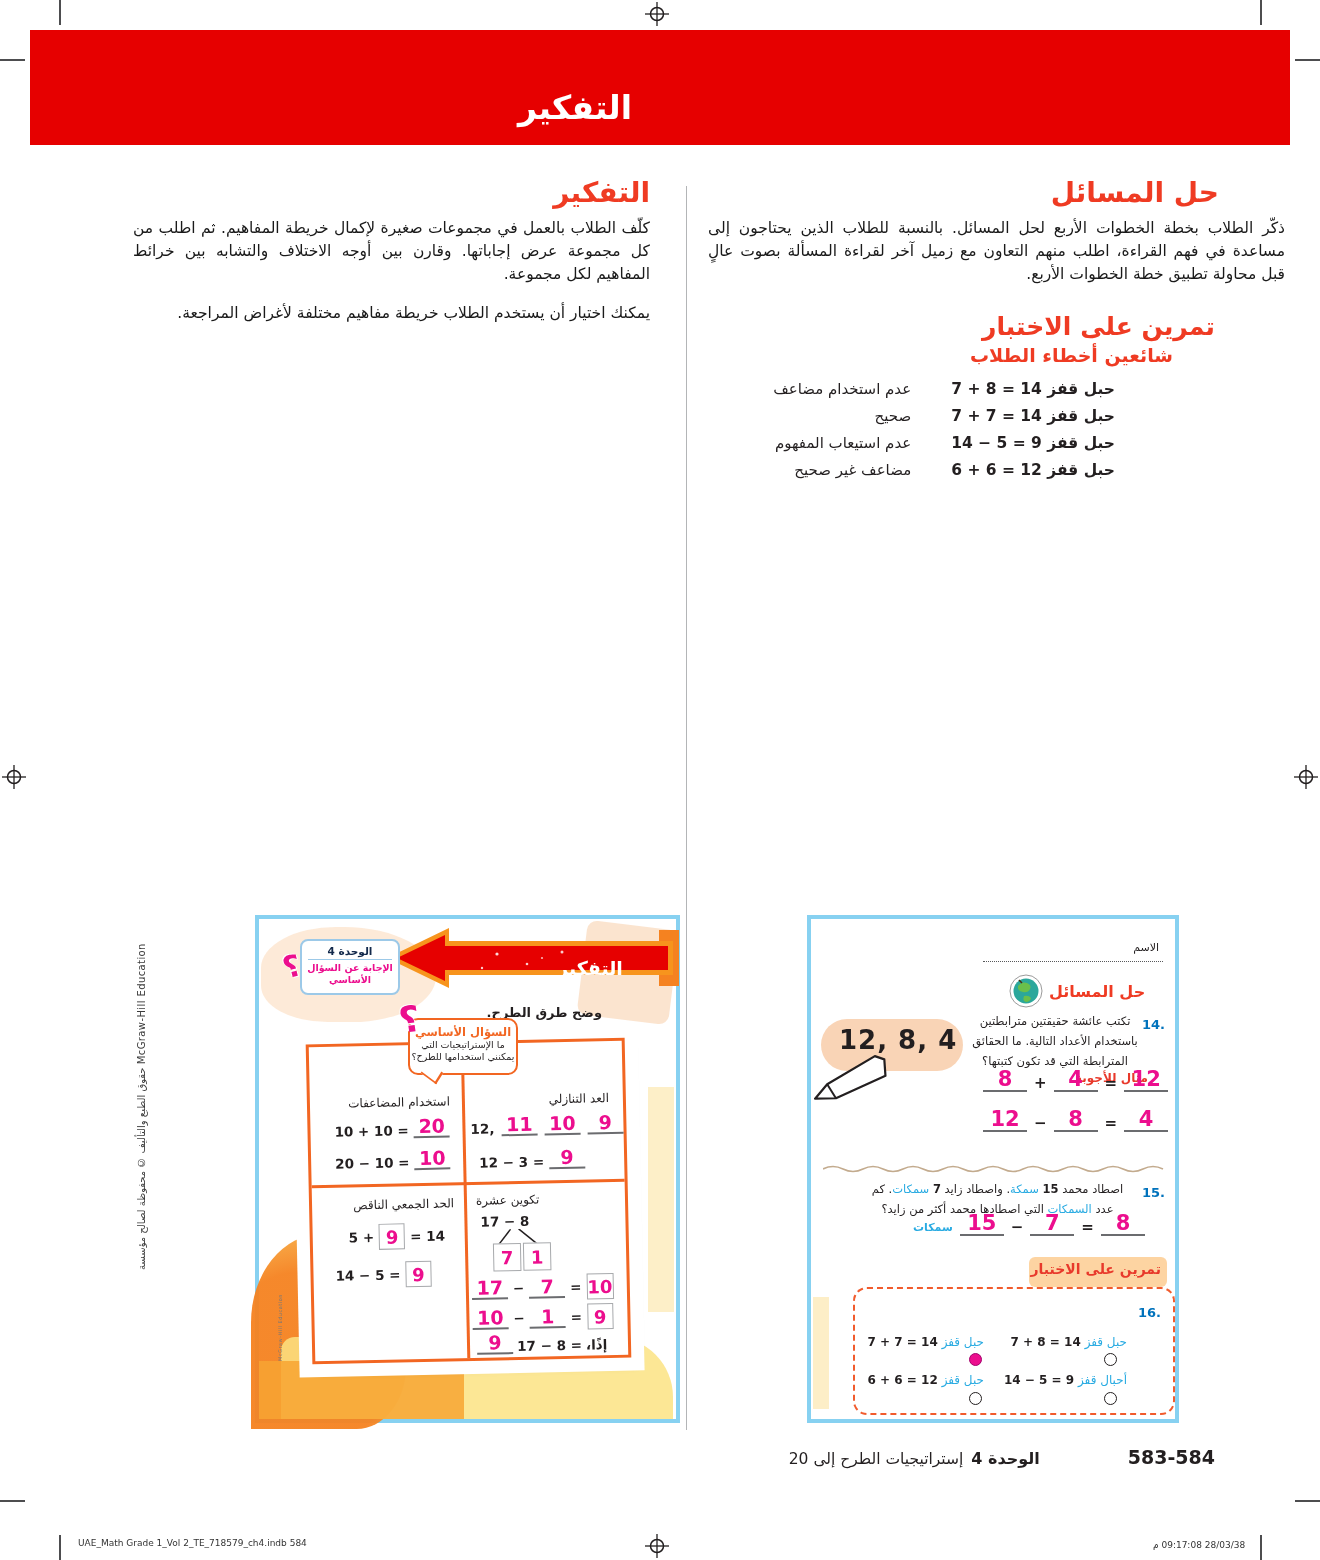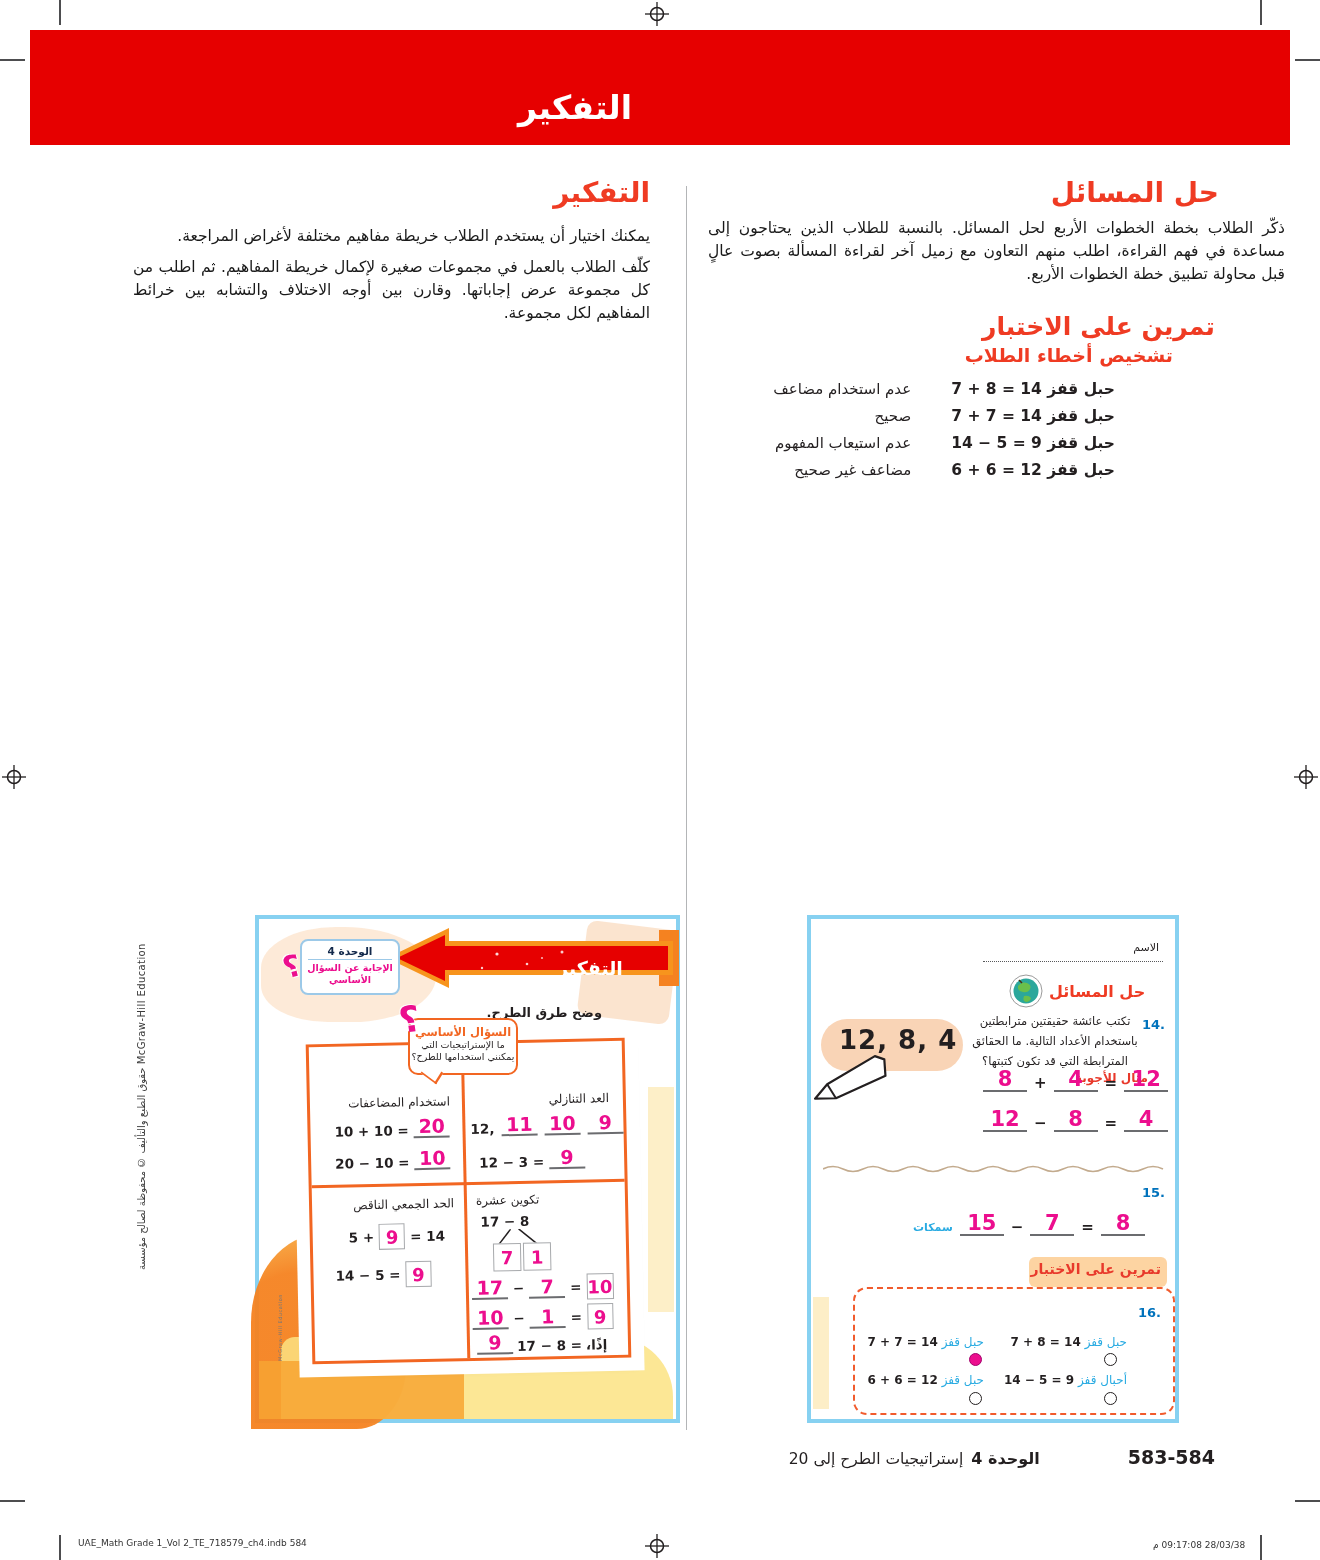--- a/index.html
+++ b/index.html
@@ -155,21 +155,21 @@
 
   <div class="band"></div>
   <div class="band-title">التفكير</div>
 
   <div class="col-divider"></div>
 
   <section class="col col-right">
     <h2 class="redh h-big mr66">حل المسائل</h2>
     <p class="bodyp">ذكّر الطلاب بخطة الخطوات الأربع لحل المسائل. بالنسبة للطلاب الذين يحتاجون إلى مساعدة في فهم القراءة، اطلب منهم التعاون مع زميل آخر لقراءة المسألة بصوت عالٍ قبل محاولة تطبيق خطة الخطوات الأربع.</p>
     <h2 class="redh h-mid mr70">تمرين على الاختبار</h2>
-    <h3 class="redh h-sub mr112">تشخيص أخطاء الطلاب</h3>
+    <h3 class="redh h-sub mr112">شائعين أخطاء الطلاب</h3>
     <div class="dlist">
       <div class="drow">
         <span class="eqpart"><span>حبل قفز</span> <span class="ltr">7 + 8 = 14</span></span>
         <span class="note">عدم استخدام مضاعف</span>
       </div>
       <div class="drow">
         <span class="eqpart"><span>حبل قفز</span> <span class="ltr">7 + 7 = 14</span></span>
         <span class="note">صحيح</span>
       </div>
       <div class="drow">
@@ -178,22 +178,22 @@
       </div>
       <div class="drow">
         <span class="eqpart"><span>حبل قفز</span> <span class="ltr">6 + 6 = 12</span></span>
         <span class="note">مضاعف غير صحيح</span>
       </div>
     </div>
   </section>
 
   <section class="col col-left">
     <h2 class="redh h-big">التفكير</h2>
+    <p class="bodyp">كلّف الطلاب بالعمل في مجموعات صغيرة لإكمال خريطة المفاهيم. ثم اطلب من كل مجموعة عرض إجاباتها. وقارن بين أوجه الاختلاف والتشابه بين خرائط المفاهيم لكل مجموعة.</p>
     <p class="bodyp" style="margin-top:16px;">يمكنك اختيار أن يستخدم الطلاب خريطة مفاهيم مختلفة لأغراض المراجعة.</p>
-    <p class="bodyp">كلّف الطلاب بالعمل في مجموعات صغيرة لإكمال خريطة المفاهيم. ثم اطلب من كل مجموعة عرض إجاباتها. وقارن بين أوجه الاختلاف والتشابه بين خرائط المفاهيم لكل مجموعة.</p>
   </section>
 
   <div class="ws ws-left">
     <div class="dec dec-tl"></div>
     <div class="dec dec-tr"></div>
     <div class="dec dec-rs"></div>
     <div class="dec dec-blob"></div>
     <div class="dec dec-byel"></div>
     <div class="dec dec-borg"></div>
     <div class="micro" style="left:18px;bottom:58px;height:130px;">McGraw-Hill Education</div>
@@ -398,20 +398,28 @@
       <span class="bk">
           <span class="a">4</span>
         </span>
     </div>
 
     <svg class="squig" width="344" height="8" viewBox="0 0 344 8">
       <path d="M0,4 q10,-5 20,0 t20,0 t20,0 t20,0 t20,0 t20,0 t20,0 t20,0 t20,0 t20,0 t20,0 t20,0 t20,0 t20,0 t20,0 t20,0 t20,0" fill="none" stroke="#c3ab8e" stroke-width="1.6"></path>
     </svg>
 
     <div class="pnum" style="right:10px;top:260px;">15.</div>
+    <div class="ptext" style="right:30px;top:260px;width:295px;">
+      <div>
+        <span>اصطاد محمد </span><span class="bnum">15</span><span class="cyan"> سمكة</span><span>. واصطاد زايد </span><span class="bnum">7</span><span class="cyan"> سمكات</span><span>. كم</span>
+      </div>
+      <div>
+        <span>عدد </span><span class="cyan">السمكات</span><span> التي اصطادها محمد أكثر من زايد؟</span>
+      </div>
+    </div>
     <div class="wseq" style="left:102px;top:294px;">
       <span class="unitw cyan">سمكات</span>
       <span class="bk">
           <span class="a">15</span>
         </span>
       <span>−</span>
       <span class="bk">
           <span class="a">7</span>
         </span>
       <span>=</span>

